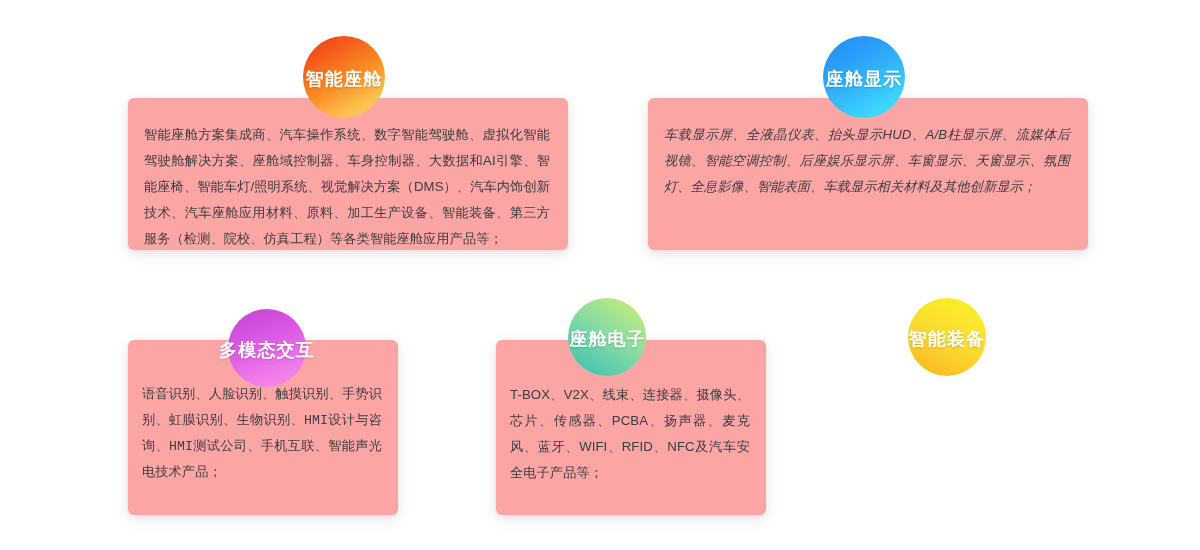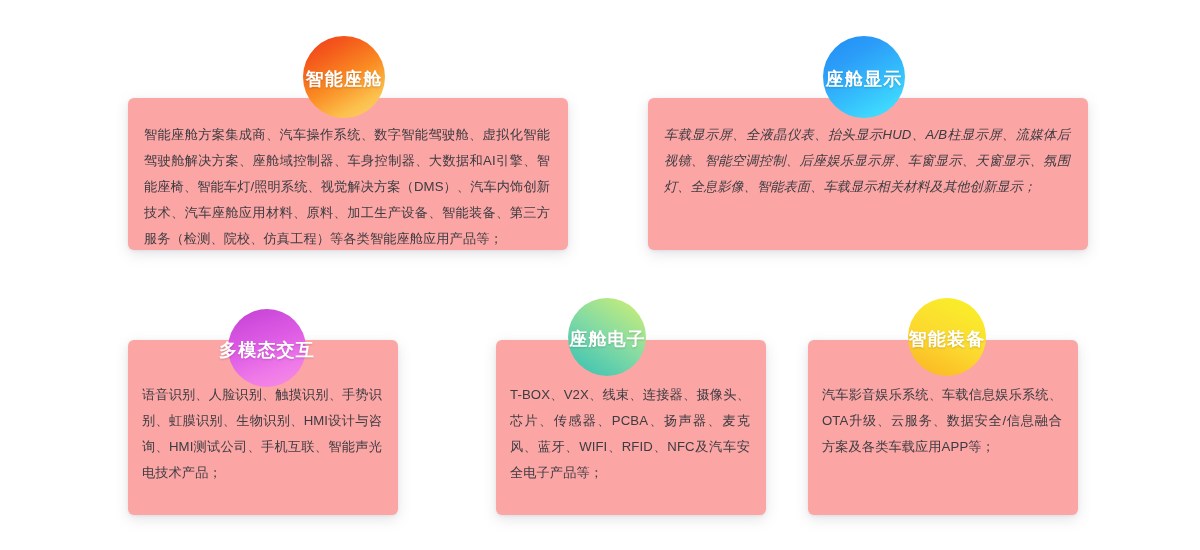--- a/index.html
+++ b/index.html
@@ -70,21 +70,21 @@
   #card-smart-cockpit .card-body { top: 24px; padding: 0 18px 0 16px; }
   #badge-smart-cockpit     { left: 303px; top: 36px;  width: 82px;  height: 82px;
     background: linear-gradient(150deg, #f03b20 0%, #f4581b 22%, #fa8b23 52%, #fcbf4b 78%, #fdd373 100%); }
 
   #card-cockpit-display    { left: 648px; top: 98px;  width: 440px; height: 152px; font-style: italic; }
   #card-cockpit-display .card-body { top: 24px; padding: 0 18px 0 16px; }
   #badge-cockpit-display   { left: 823px; top: 36px;  width: 82px;  height: 82px;
     background: linear-gradient(150deg, #1e8ff5 0%, #2b9cf8 28%, #34bdfc 60%, #3fd9fe 85%, #49e6ff 100%); }
 
   
-  #card-multimodal         { left: 128px; top: 340px; width: 270px; height: 175px; }
+  #card-multimodal         { left: 128px; top: 340px; width: 270px; height: 175px; font-family: Liberation Mono, monospace; }
   #card-multimodal .card-body { top: 42px; padding: 0 16px 0 14px; }
   #badge-multimodal        { left: 228px; top: 309px; width: 78px;  height: 78px;
     background: linear-gradient(160deg, #c43fd0 0%, #cf4ddc 20%, #e05fe6 48%, #ef7ae8 75%, #f78fe2 100%); }
 
   #card-cockpit-electronics{ left: 496px; top: 340px; width: 270px; height: 175px; }
   #card-cockpit-electronics .card-body { top: 42px; padding: 0 16px 0 14px; }
   #badge-cockpit-electronics{ left: 568px; top: 298px; width: 78px;  height: 78px;
     background: linear-gradient(215deg, #d7f06a 0%, #b6e884 18%, #86dba2 48%, #56cbae 78%, #3bbfae 100%); justify-content: flex-end; }
 
   #card-cockpit-entertainment{ left: 808px; top: 340px; width: 270px; height: 175px; }
@@ -118,20 +118,17 @@
     <span class="badge-label">多模态交互</span>
   </div>
 
   <div class="card" id="card-cockpit-electronics">
     <div class="card-body">T-BOX、V2X、线束、连接器、摄像头、芯片、传感器、PCBA、扬声器、麦克风、蓝牙、WIFI、RFID、NFC及汽车安全电子产品等；</div>
   </div>
   <div class="badge" id="badge-cockpit-electronics">
     <span class="badge-label">座舱电子</span>
   </div>
 
-  <div class="card" id="card-cockpit-entertainment">
-    <div class="card-body">汽车影音娱乐系统、车载信息娱乐系统、OTA升级、云服务、数据安全/信息融合方案及各类车载应用APP等；</div>
-  </div>
   <div class="badge" id="badge-cockpit-entertainment">
     <span class="badge-label">智能装备</span>
   </div>
 
 </div>
 
 </body></html>

